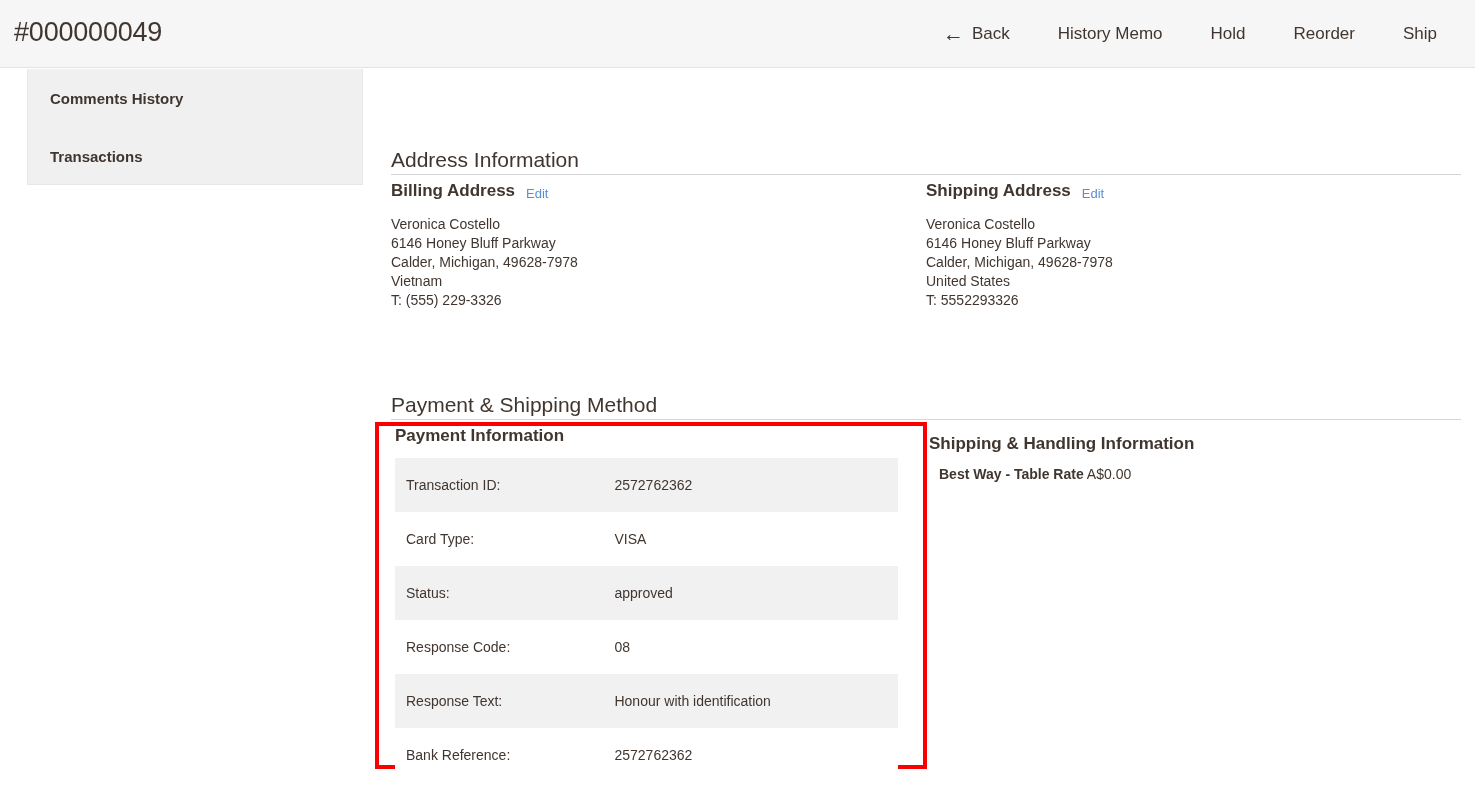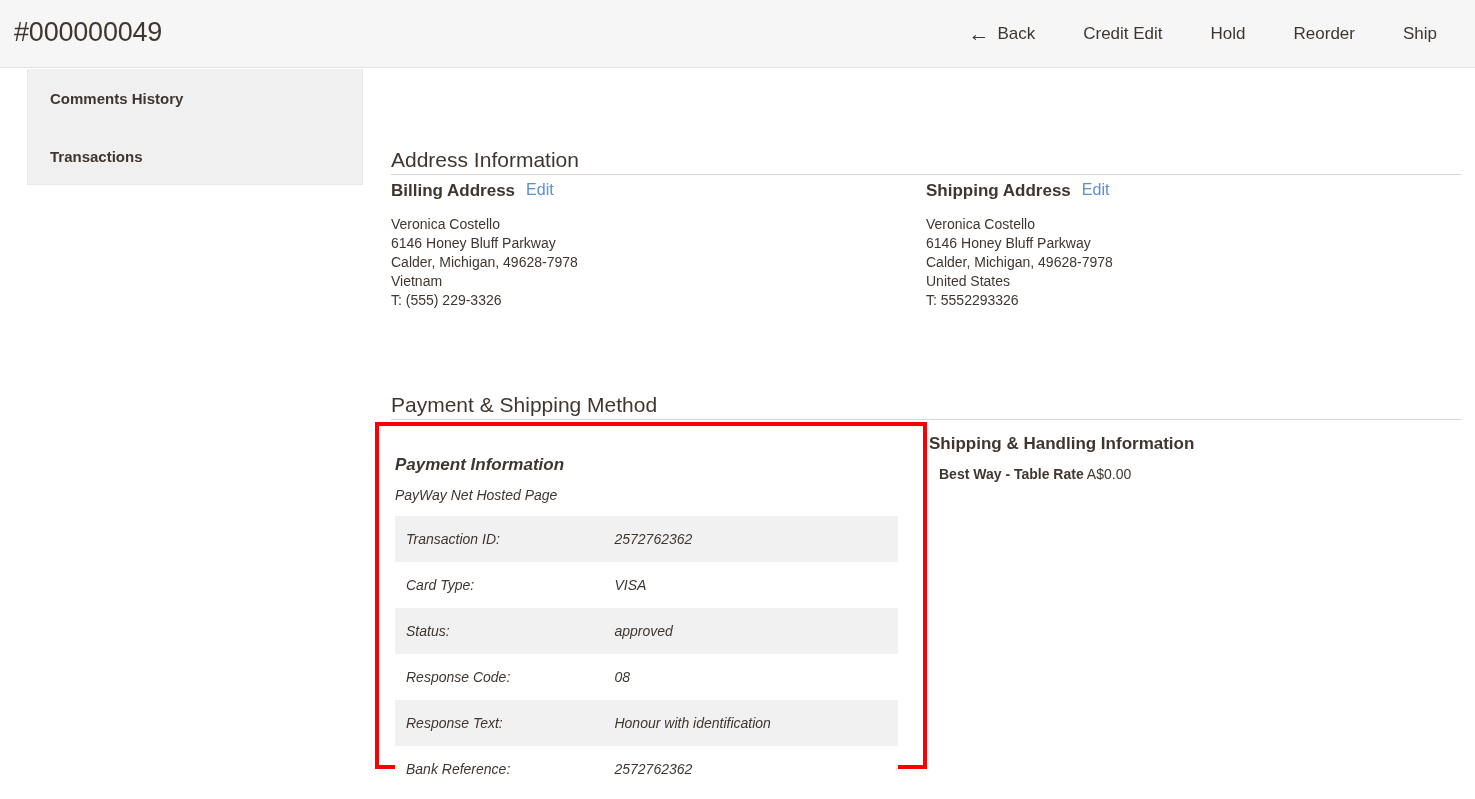--- a/index.html
+++ b/index.html
@@ -101,31 +101,31 @@
   #address-information { position: absolute; left: 0; top: 80px; }
   #address-columns {
     position: absolute;
     left: 0; top: 113px;
     width: 1070px;
     display: flex;
   }
   .address-col { width: 562px; }
   .addr-title-row {
     display: flex;
-    align-items: flex-start;
+    align-items: flex-end;
     gap: 11px;
     margin-bottom: 14px;
   }
   .addr-title {
     font-size: 17px;
     font-weight: 700;
     color: #41362f;
   }
   .edit-link {
-    font-size: 16px;
+    font-size: 13px;
     color: #5b8ed3;
     text-decoration: none;
     cursor: pointer;
   }
   .addr-lines {
     font-size: 14px;
     line-height: 19px;
     color: #41362f;
   }
 
@@ -137,24 +137,23 @@
     width: 1070px;
     display: flex;
   }
   .ps-col { width: 562px; }
 
   #payment-box {
     position: relative;
     border: 4px solid #0f172a;
     width: 552px;
     height: 347px;
-    padding: 29px 14px 0 14px;
+    padding: 0 14px 0 14px;
     margin-left: -16px;
     margin-top: -12px;
-    font-style: italic;
   }
   .ps-title {
     font-size: 17px;
     font-weight: 700;
     color: #41362f;
     margin: 0 0 12px 2px;
   }
   .pay-method {
     font-size: 14px;
     color: #41362f;
@@ -162,21 +161,21 @@
   }
   table#payment-table {
     width: 503px;
     border-collapse: collapse;
     margin-left: 2px;
   }
   #payment-table td {
     font-size: 14px;
     color: #41362f;
     padding: 10px 11px;
-    height: 46px;
+    height: 54px;
     vertical-align: middle;
   }
   #payment-table td.label { text-align: left; }
   #payment-table td.value { text-align: left; }
   #payment-table tr.odd { background: #f1f1f1; }
   #payment-table tr.even { background: #ffffff; }
   .currency-note {
     font-size: 14px;
     color: #41362f;
     margin: 14px 0 0 2px;
@@ -195,21 +194,21 @@
 
 <div id="page-header">
   <div id="order-title">#000000049</div>
 
   <div id="header-actions">
     <button class="header-btn">
       <span class="back-arrow">←</span>
       <span>Back</span>
     </button>
     <button class="header-btn">
-      <span>Credit Edit</span>
+      <span>History Memo</span>
     </button>
     <button class="header-btn">
       <span>Hold</span>
     </button>
     <button class="header-btn">
       <span>Reorder</span>
     </button>
     <button class="header-btn">
       <span>Ship</span>
     </button>
@@ -247,21 +246,20 @@
     </div>
   </div>
 
   <h2 id="payment-shipping-heading" class="section-heading">Payment &amp; Shipping Method</h2>
 
   <div id="ps-columns">
 
     <div class="ps-col">
       <div id="payment-box" style="border-color: rgb(251, 0, 0);">
         <h3 class="ps-title">Payment Information</h3>
-        <p class="pay-method">PayWay Net Hosted Page</p>
 
         <table id="payment-table">
           <tbody>
             <tr class="odd">
               <td class="label">Transaction ID:</td>
               <td class="value">2572762362</td>
             </tr>
             <tr class="even">
               <td class="label">Card Type:</td>
               <td class="value">VISA</td>

